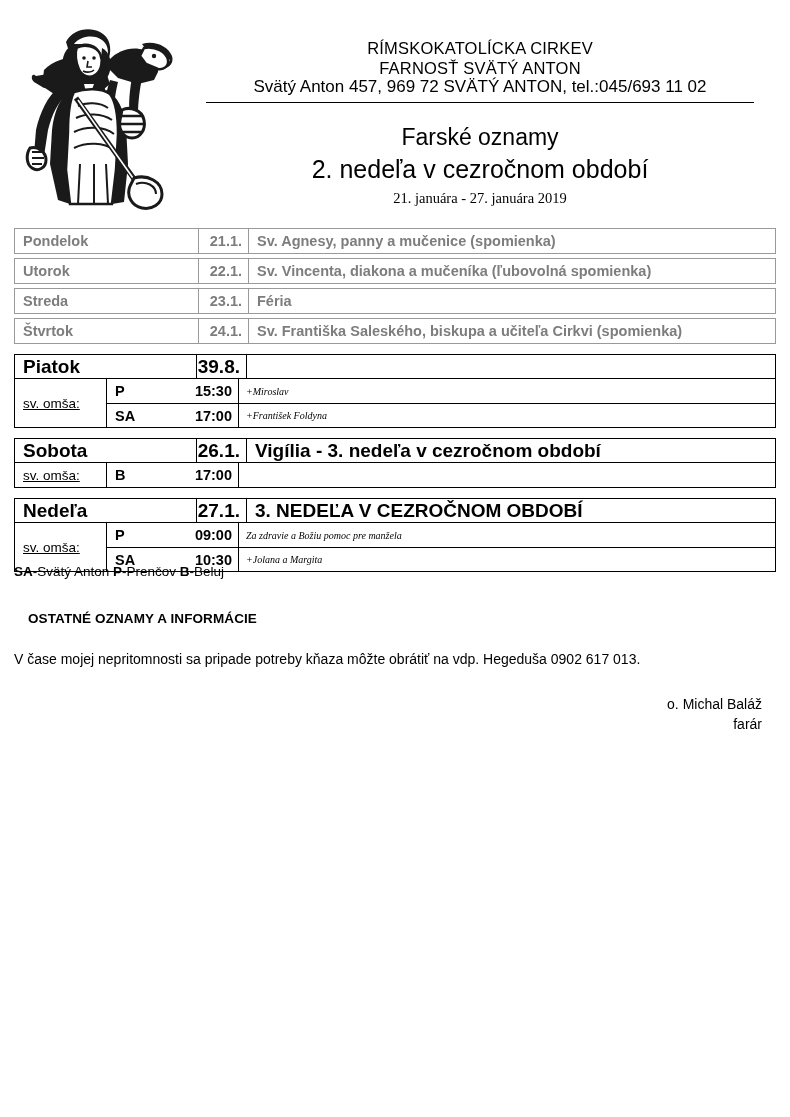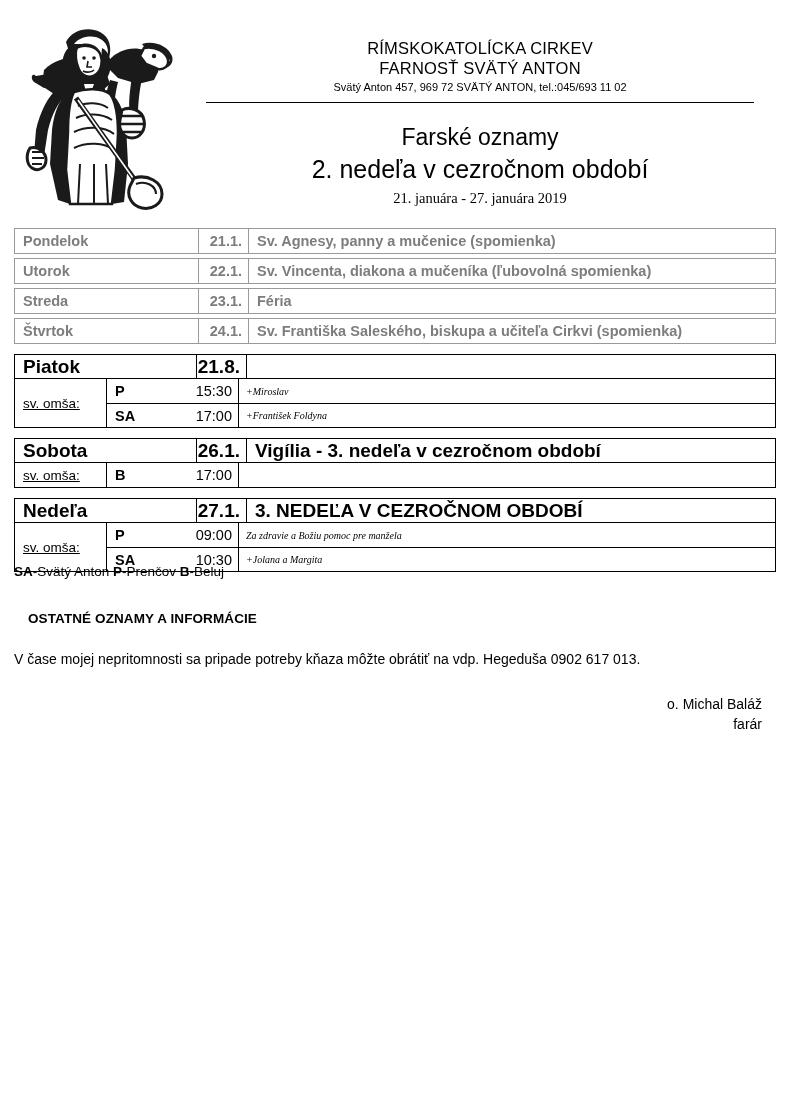--- a/index.html
+++ b/index.html
@@ -43,21 +43,21 @@
     font-size: 16.5px;
     letter-spacing: .2px;
     line-height: 20px;
   }
   .org-line2 {
     font-size: 16.5px;
     letter-spacing: .2px;
     line-height: 20px;
   }
   .org-addr {
-    font-size: 11px;
+    font-size: 17px;
     line-height: 16px;
     margin-top: 1px;
   }
   .rule {
     border-top: 1.6px solid #000;
     margin: 7px 6px 0 6px;
   }
   .title-main {
     font-size: 23px;
     line-height: 32px;
@@ -196,21 +196,21 @@
     font-size: 14.5px;
   }
   .omsa-row .c-time {
     width: 90px;
     box-sizing: border-box;
     border-right: 1.6px solid #000;
     display: flex;
     align-items: center;
     justify-content: flex-end;
     padding-right: 6px;
-    font-weight: normal;
+    font-weight: bold;
     font-size: 14.5px;
   }
   .omsa-row .c-intent {
     flex: 1;
     padding-left: 7px;
     box-sizing: border-box;
     display: flex;
     align-items: center;
     font-family: "Liberation Serif", serif;
     font-style: italic;
@@ -340,21 +340,21 @@
     </div>
     <div class="grayrow">
       <div class="c-day">Štvrtok</div>
       <div class="c-date">24.1.</div>
       <div class="c-feast">Sv. Františka  Saleského, biskupa a učiteľa Cirkvi (spomienka)</div>
     </div>
 
     <div class="blk">
       <div class="blk-head">
         <div class="c-day">Piatok</div>
-        <div class="c-date">21.8.</div>
+        <div class="c-date">39.8.</div>
       </div>
       <div class="blk-body">
         <div class="omsa-label">sv. omša:</div>
         <div class="omsa-rows">
           <div class="omsa-row">
             <div class="c-place">P</div>
             <div class="c-time">15:30</div>
             <div class="c-intent">+Miroslav</div>
           </div>
           <div class="omsa-row">

